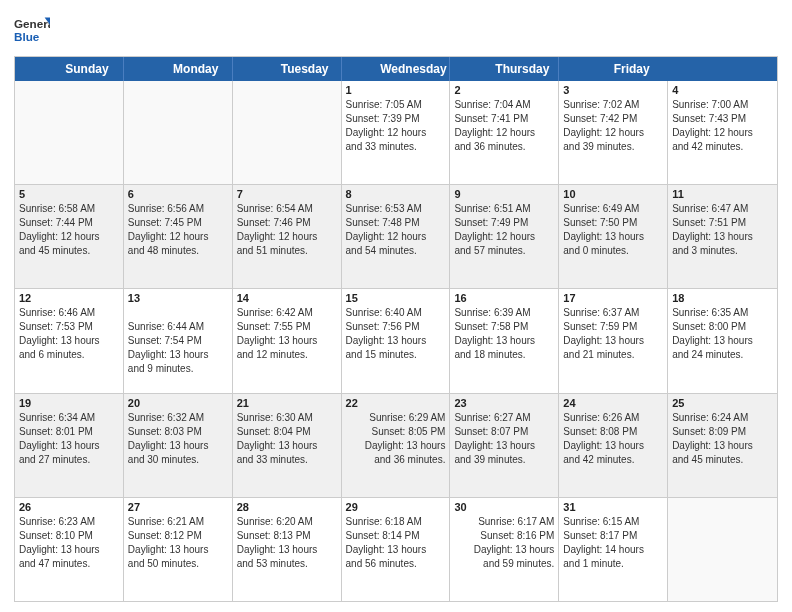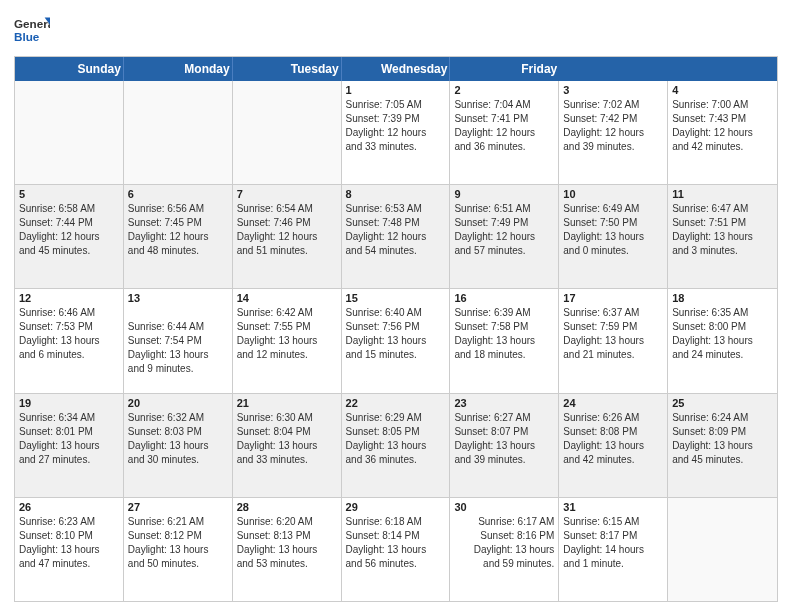--- a/index.html
+++ b/index.html
@@ -53,21 +53,21 @@
     }
     .cal-header {
       display: grid;
       grid-template-columns: repeat(7, 1fr);
       background: #2563a8;
     }
     .cal-header-cell {
       color: #fff;
       font-size: 12px;
       font-weight: bold;
-      text-align: right;
+      text-align: center;
       padding: 5px 2px;
       border-right: 1px solid #4a7ec0;
       margin-left: 36px;
     }
     .cal-header-cell:last-child { border-right: none; }
     .cal-body {
       flex: 1;
       display: flex;
       flex-direction: column;
     }
@@ -118,20 +118,21 @@
       <div class="location"></div>
     </div>
   </div>
 
   <div class="calendar">
     <div class="cal-header" id="cal-header">
         <div class="cal-header-cell">Sunday</div>
         <div class="cal-header-cell">Monday</div>
         <div class="cal-header-cell">Tuesday</div>
         <div class="cal-header-cell">Wednesday</div>
+        <div class="cal-header-cell">Thursday</div>
         <div class="cal-header-cell">Friday</div>
       </div>
     <div class="cal-body" id="cal-body">
         <div class="cal-row">
           <div class="cal-cell empty"></div>
           <div class="cal-cell empty"></div>
           <div class="cal-cell empty"></div>
           <div class="cal-cell">
             <div class="day-num">1</div>
             <div class="day-info" style="white-space: pre-line;">Sunrise: 7:05 AM
@@ -280,21 +281,21 @@
           </div>
           <div class="cal-cell shaded">
             <div class="day-num">21</div>
             <div class="day-info" style="white-space: pre-line;">Sunrise: 6:30 AM
 Sunset: 8:04 PM
 Daylight: 13 hours
 and 33 minutes.</div>
           </div>
           <div class="cal-cell shaded">
             <div class="day-num">22</div>
-            <div class="day-info" style="white-space: pre-line;">Sunrise: 6:29 AM
+            <div class="day-info" style="white-space: pre-line; text-align: right;">Sunrise: 6:29 AM
 Sunset: 8:05 PM
 Daylight: 13 hours
 and 36 minutes.</div>
           </div>
           <div class="cal-cell shaded">
             <div class="day-num">23</div>
             <div class="day-info" style="white-space: pre-line;">Sunrise: 6:27 AM
 Sunset: 8:07 PM
 Daylight: 13 hours
 and 39 minutes.</div>

